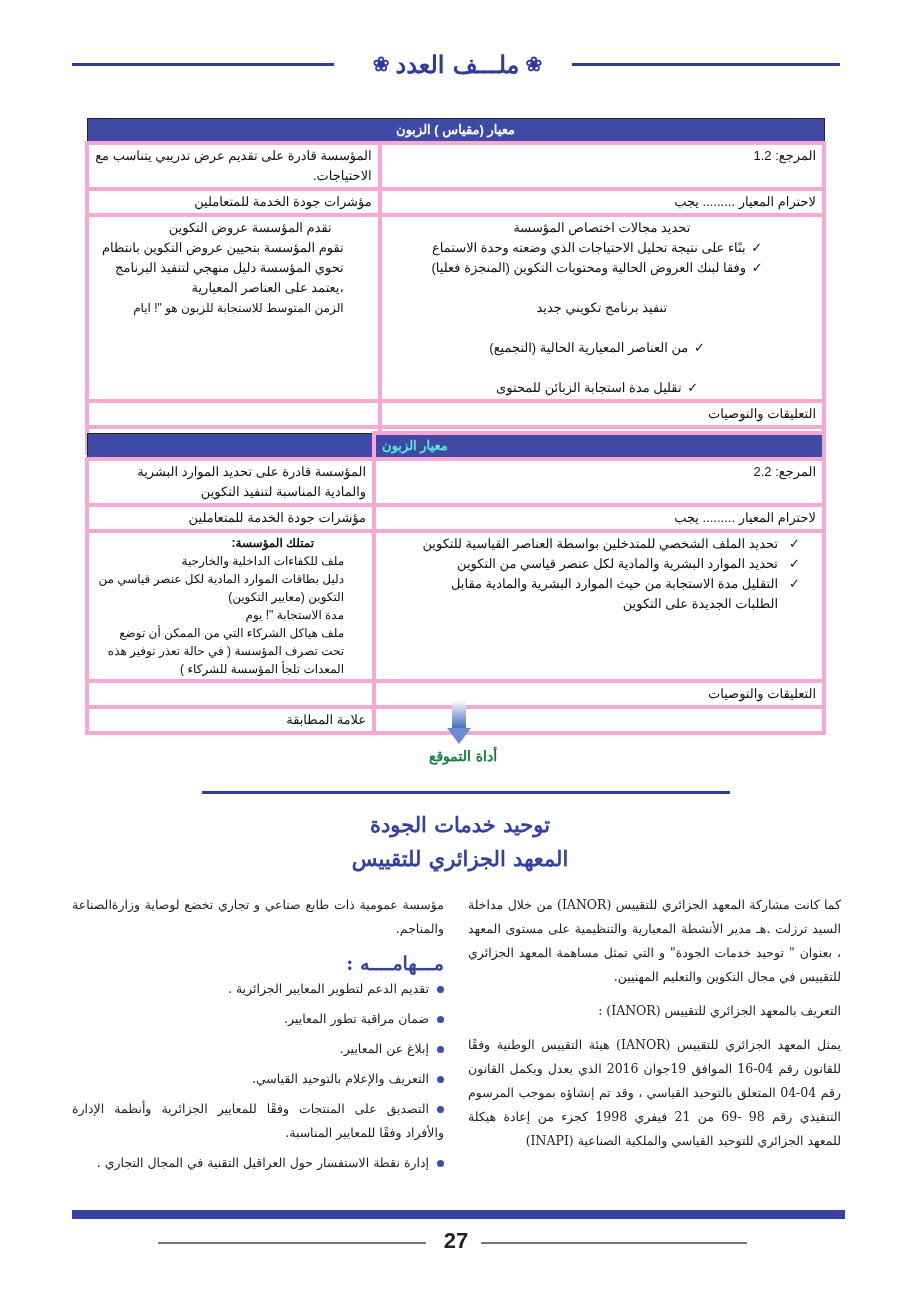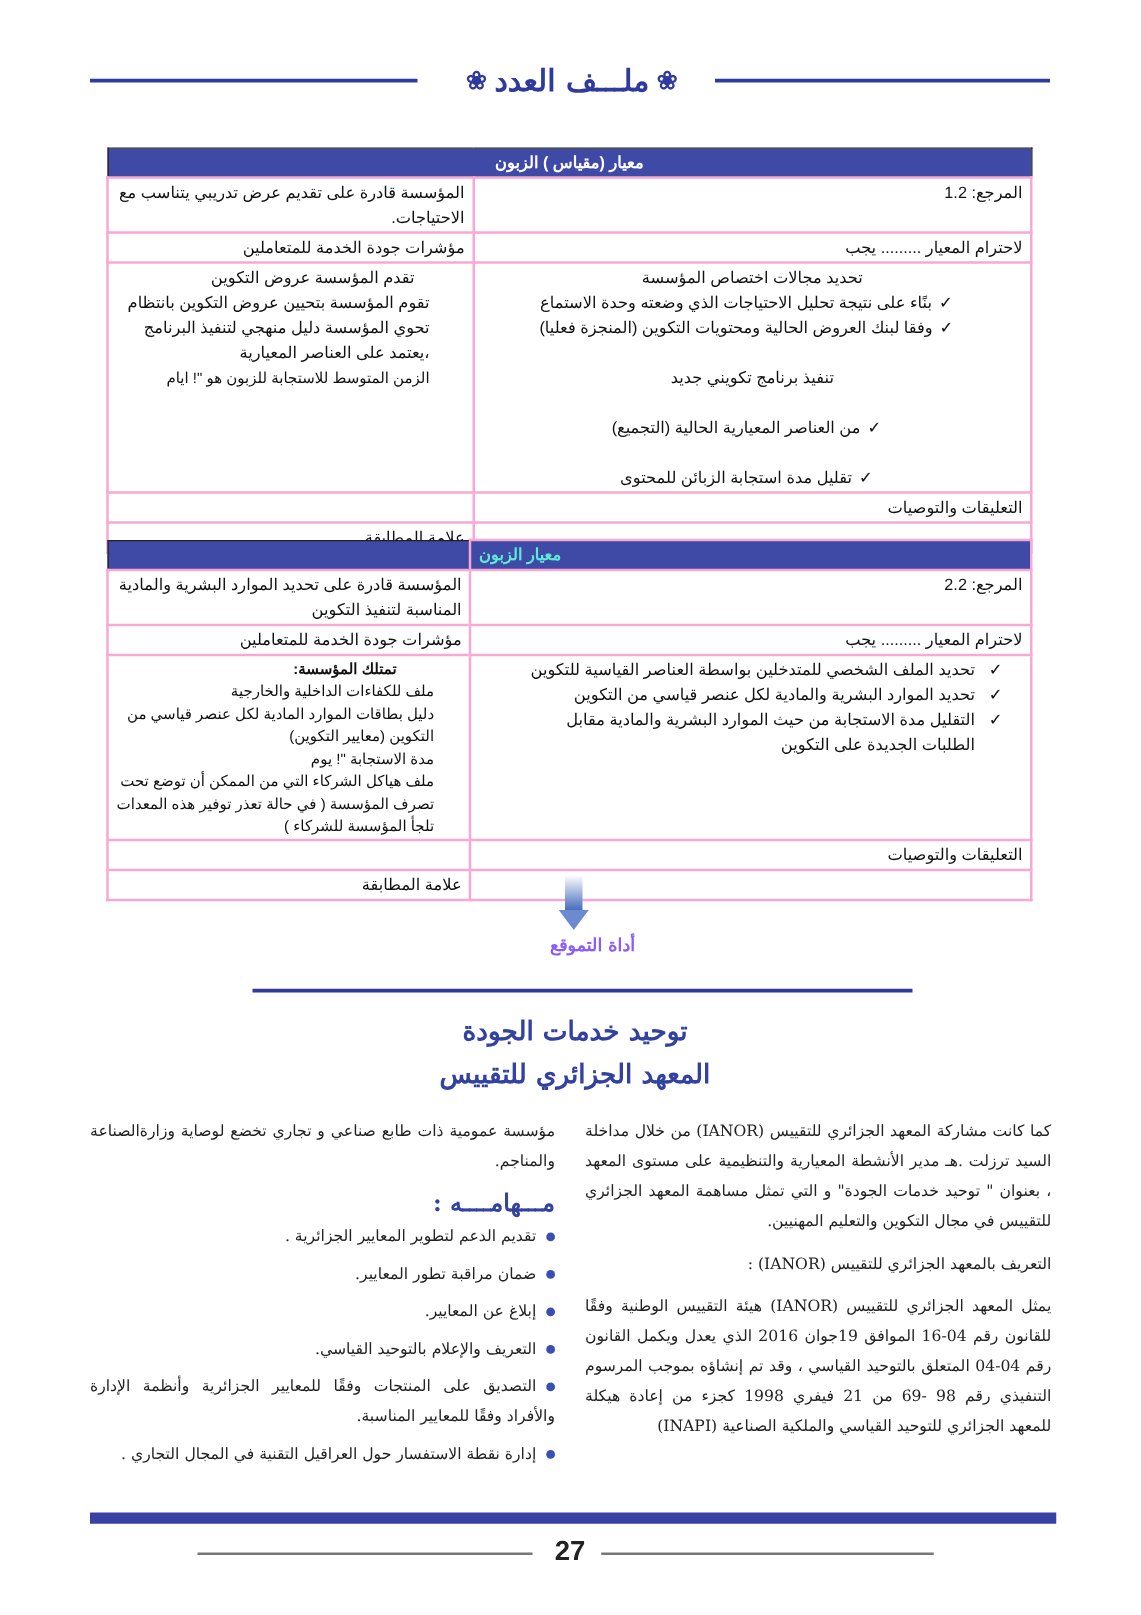--- a/index.html
+++ b/index.html
@@ -17,21 +17,21 @@
     }
     .orn { color: #2f3b9c; font-size: 20px; line-height: 1; }
 
     
     table.crit {
       position: absolute; left: 85px; width: 741px;
       border-collapse: collapse; direction: rtl;
       font-family: "Liberation Sans", sans-serif; font-size: 13px; color: #111;
     }
     table.crit td {
-      border: 2px solid #f9a8d4; padding: 1px 6px; vertical-align: top; line-height: 20px;
+      border: 4px solid #f9a8d4; padding: 1px 6px; vertical-align: top; line-height: 20px;
     }
     table.crit td.right { width: 439px; }
     table.crit td.left { width: 282px; }
     .thead {
       background: #3f4aa6; color: #ffffff; font-weight: bold; text-align: center;
       border: 1px solid #222 !important;
     }
     .thead2-right { background: #3f4aa6; color: #5eead4; font-weight: bold; text-align: left; }
     ul.checks { list-style: none; margin: 0; padding: 0 0 0 0; }
     ul.checks li { padding-right: 4px; }
@@ -46,22 +46,22 @@
     .arrow .shaft {
       position: absolute; left: 5px; top: 0; width: 14px; height: 30px;
       background: linear-gradient(to bottom, #ffffff, #3a63b8);
     }
     .arrow .head {
       position: absolute; left: 0; top: 28px; width: 0; height: 0;
       border-left: 12px solid transparent; border-right: 12px solid transparent;
       border-top: 16px solid #6b8ad0;
     }
     .tool-label {
-      position: absolute; top: 748px; left: 399px; width: 150px; text-align: center;
-      font-family: "DejaVu Serif", serif; font-size: 14px; font-weight: bold; color: #8b5cf6;
+      position: absolute; top: 748px; left: 388px; width: 150px; text-align: center;
+      font-family: "DejaVu Serif", serif; font-size: 14px; font-weight: bold; color: #15803d;
     }
     .sep-line { position: absolute; left: 202px; width: 528px; top: 791px; height: 3px; background: #2f3b9c; }
 
     .big-title {
       position: absolute; left: 200px; width: 520px; text-align: center;
       font-family: "DejaVu Serif", serif; font-weight: bold; font-size: 21px; color: #3342a0;
     }
 
     
     .col {

